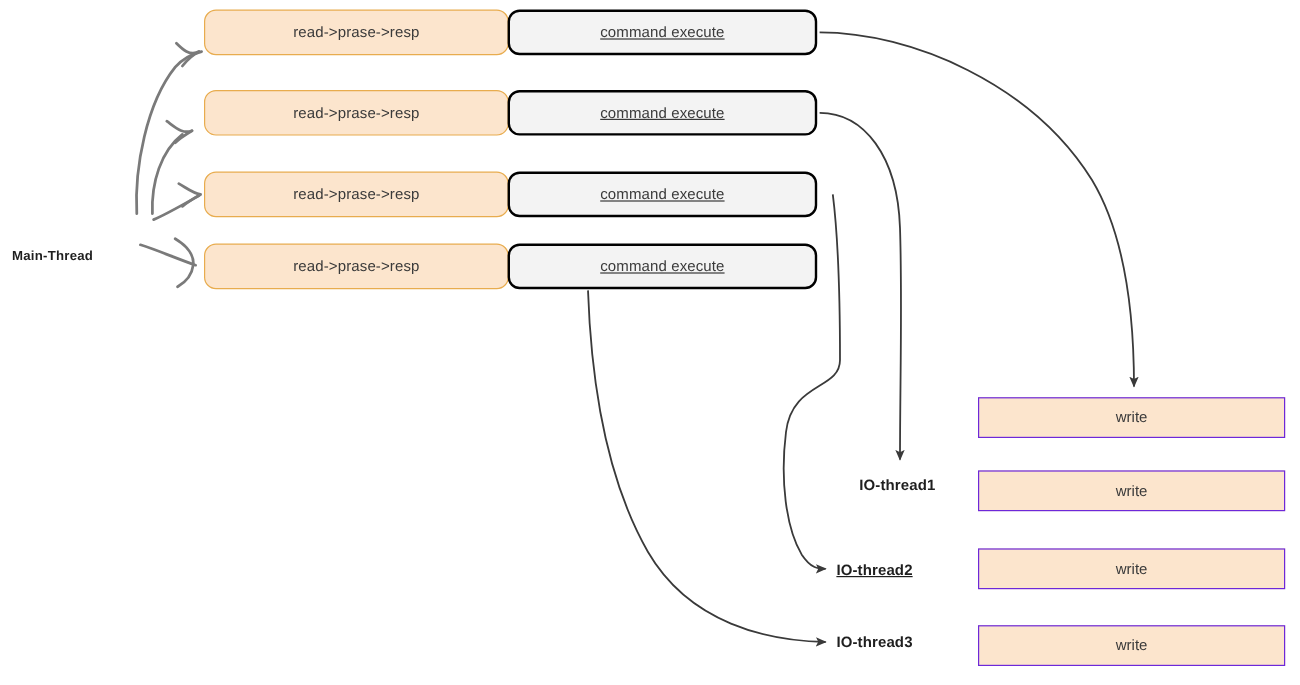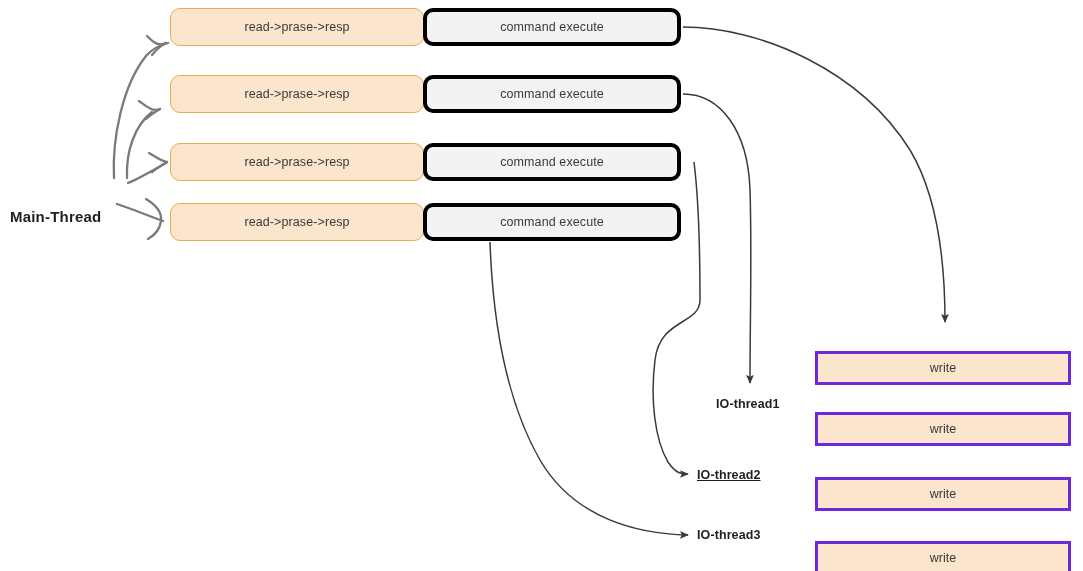--- a/index.html
+++ b/index.html
@@ -42,52 +42,52 @@
     letter-spacing: 0.1px;
     border-radius: 10px;
   }
   .seg-read {
     background: #fce5cd;
     border: 1px solid #e8ac4e;
     width: 254px;
   }
   .seg-exec {
     background: #f3f3f3;
-    border: 4px solid #000000;
+    border: 2px solid #000000;
     width: 258px;
     margin-left: -1px;
+    text-decoration: underline;
   }
   .write-box {
     position: absolute;
     left: 815px;
     width: 256px;
     height: 34px;
     box-sizing: border-box;
     background: #fce5cd;
-    border: 3px solid #6d28d9;
+    border: 1px solid #6d28d9;
     display: flex;
     align-items: center;
     justify-content: center;
     font-size: 12.5px;
     color: #3a3a3a;
-    margin-top: 20px;
   }
   .io-label {
     position: absolute;
     font-size: 12.5px;
     font-weight: bold;
     color: #1f1f1f;
     white-space: nowrap;
     letter-spacing: 0.1px;
   }
   .main-thread-label {
     position: absolute;
     left: 10px;
     top: 208px;
-    font-size: 15px;
+    font-size: 11px;
     font-weight: bold;
     color: #1f1f1f;
     white-space: nowrap;
     letter-spacing: 0.2px;
   }
 </style>
 </head>
 <body>
 
 <div id="canvas">

